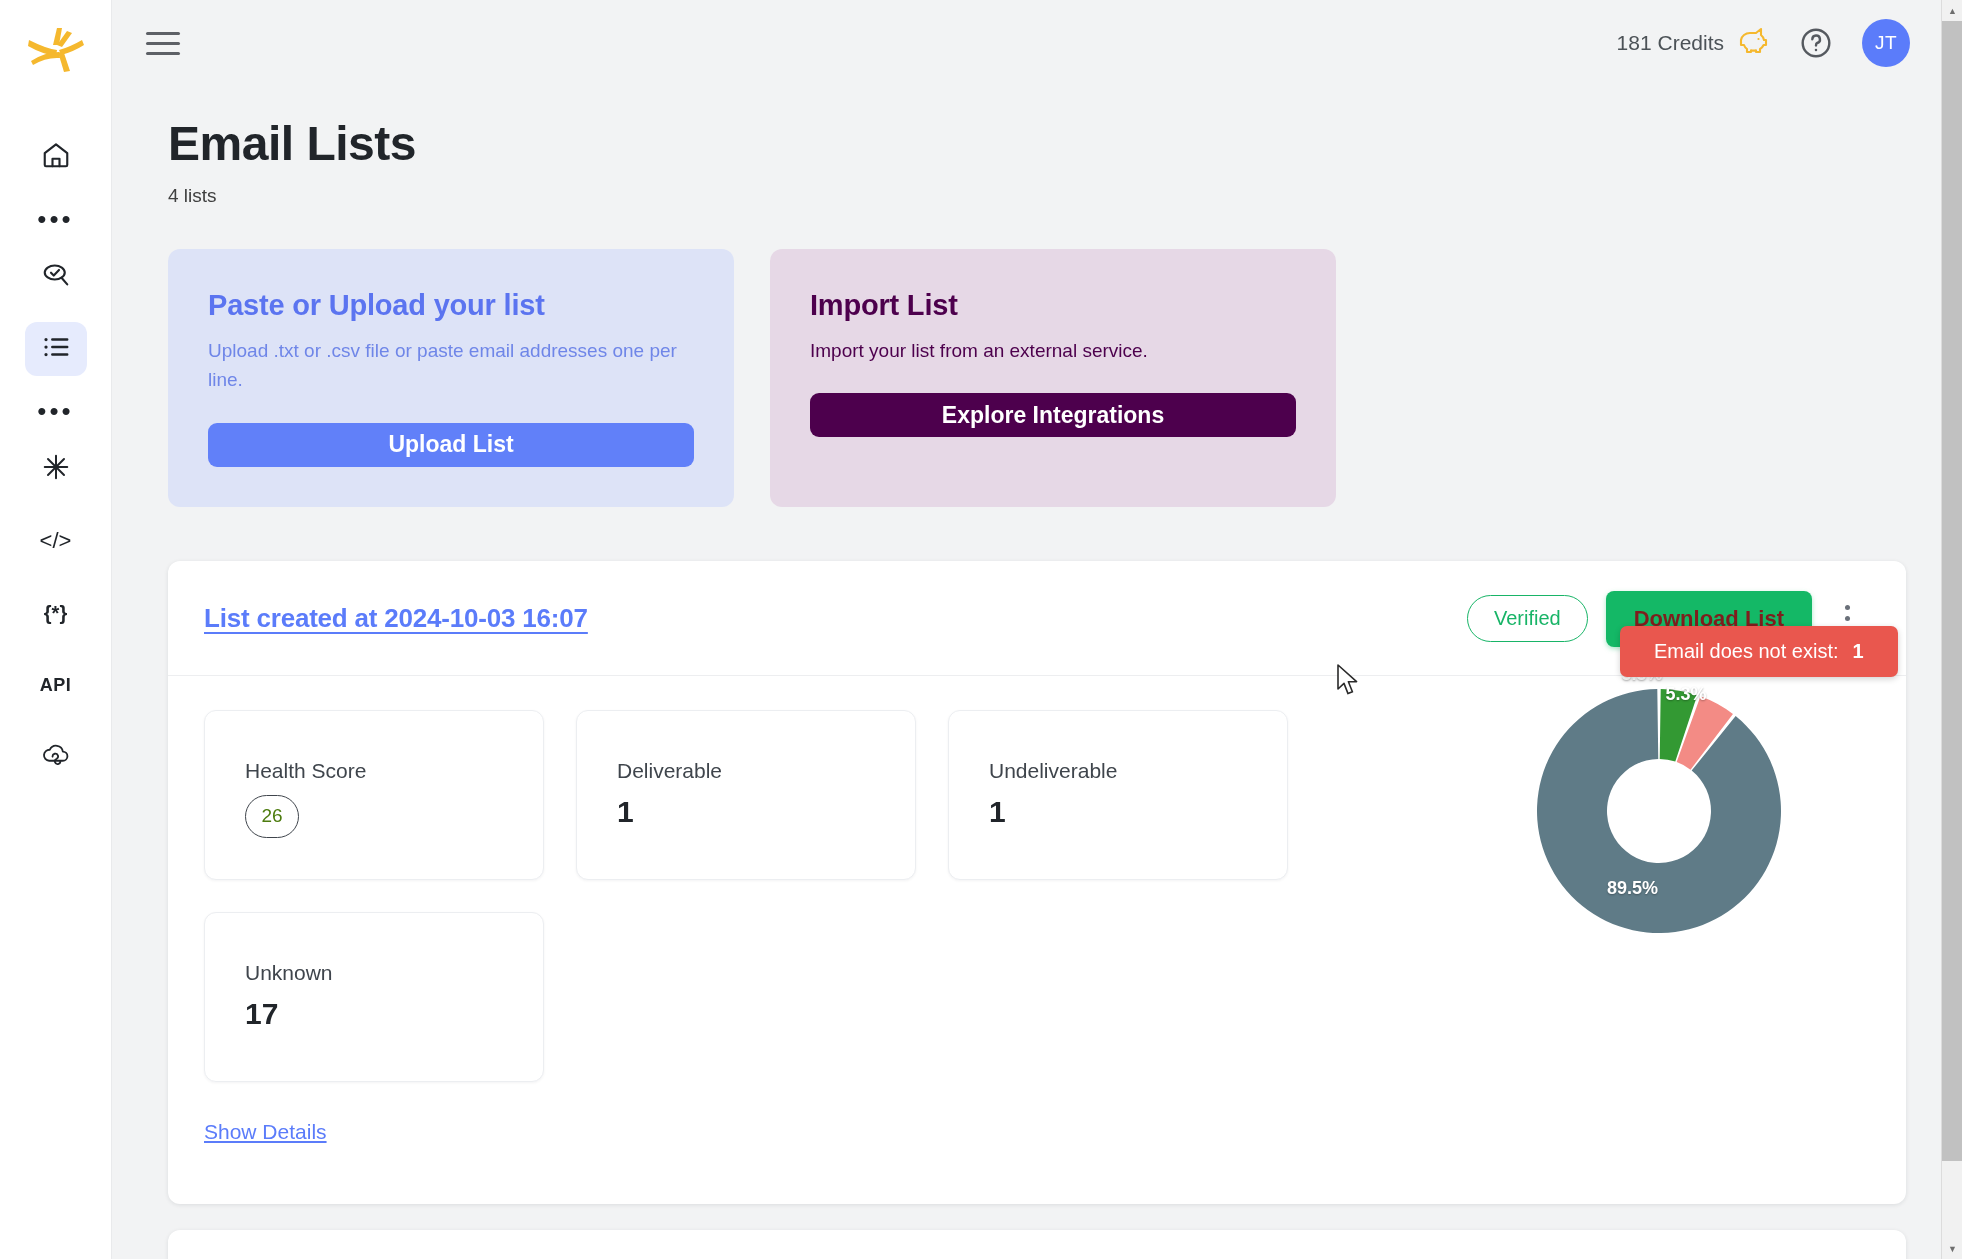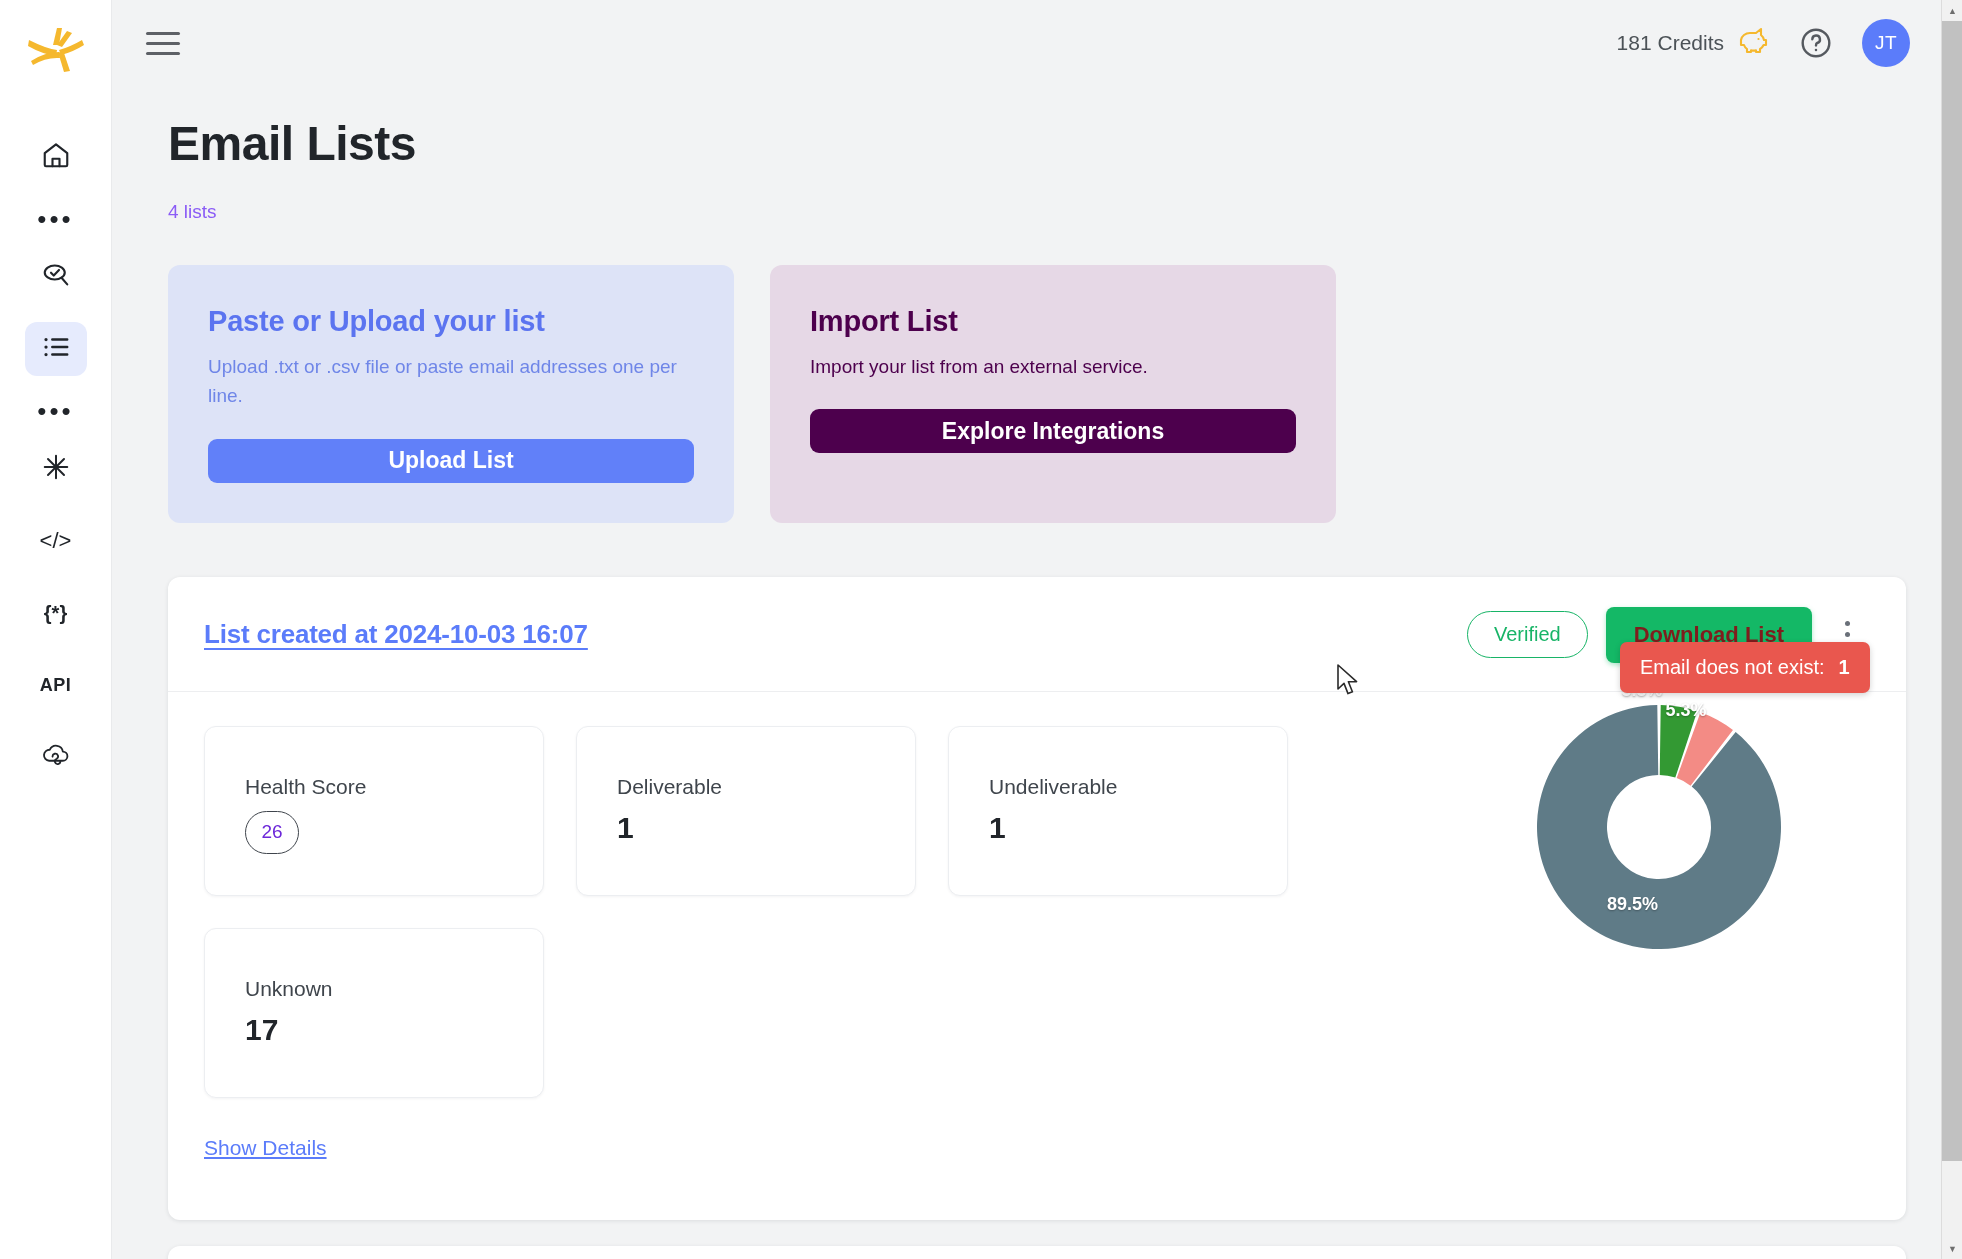--- a/index.html
+++ b/index.html
@@ -98,21 +98,21 @@
     cursor: pointer;
   }
 
   .content { padding: 0 56px 0 56px; }
   .page-title {
     font-size: 48px; font-weight: 700; color: #21252a;
     letter-spacing: -0.5px;
     margin-top: 30px;
   }
   .page-sub {
-    font-size: 19px; color: #8b5cf6; margin-top: 30px;
+    font-size: 19px; color: #404040; margin-top: 14px;
   }
 
   
   .promo-row { display: flex; gap: 36px; margin-top: 42px; }
   .promo {
     border-radius: 12px;
     padding: 40px 40px 40px 40px;
     width: 566px;
     min-height: 230px;
   }
@@ -191,21 +191,21 @@
     border-radius: 12px;
     box-shadow: 0 1px 3px rgba(20,25,35,.05);
     padding: 48px 40px 0 40px;
   }
   .stat-label { font-size: 21px; color: #3f454c; margin-bottom: 12px; }
   .stat-value { font-size: 30px; font-weight: 700; color: #21252a; }
   .score-pill {
     display: inline-flex; align-items: center; justify-content: center;
     min-width: 54px; height: 43px; padding: 0 14px;
     border: 1.4px solid #3f454c; border-radius: 999px;
-    font-size: 19px; color: #6d28d9; font-weight: 400;
+    font-size: 19px; color: #4d7c0f; font-weight: 400;
   }
   .show-details {
     margin-top: 38px;
     font-size: 21px; color: #5b7cfa; cursor: pointer;
     display: inline-block;
   }
 
   
   .donut-wrap {
     position: absolute;
@@ -216,21 +216,21 @@
     position: absolute;
     color: #fff; font-weight: 700; font-size: 18px;
     text-shadow: 0 1px 2px rgba(0,0,0,.30);
     pointer-events: none; white-space: nowrap;
   }
   .tooltip {
     position: absolute;
     background: #e9574e;
     color: #fff;
     border-radius: 7px;
-    padding: 14px 20px;
+    padding: 14px 34px;
     font-size: 20px;
     white-space: nowrap;
     box-shadow: 0 2px 6px rgba(0,0,0,.18);
     z-index: 40;
     display: flex; gap: 14px; align-items: center;
   }
   .tooltip b { font-weight: 700; }
 
   .cursor { position: absolute; z-index: 50; pointer-events: none; }
 

